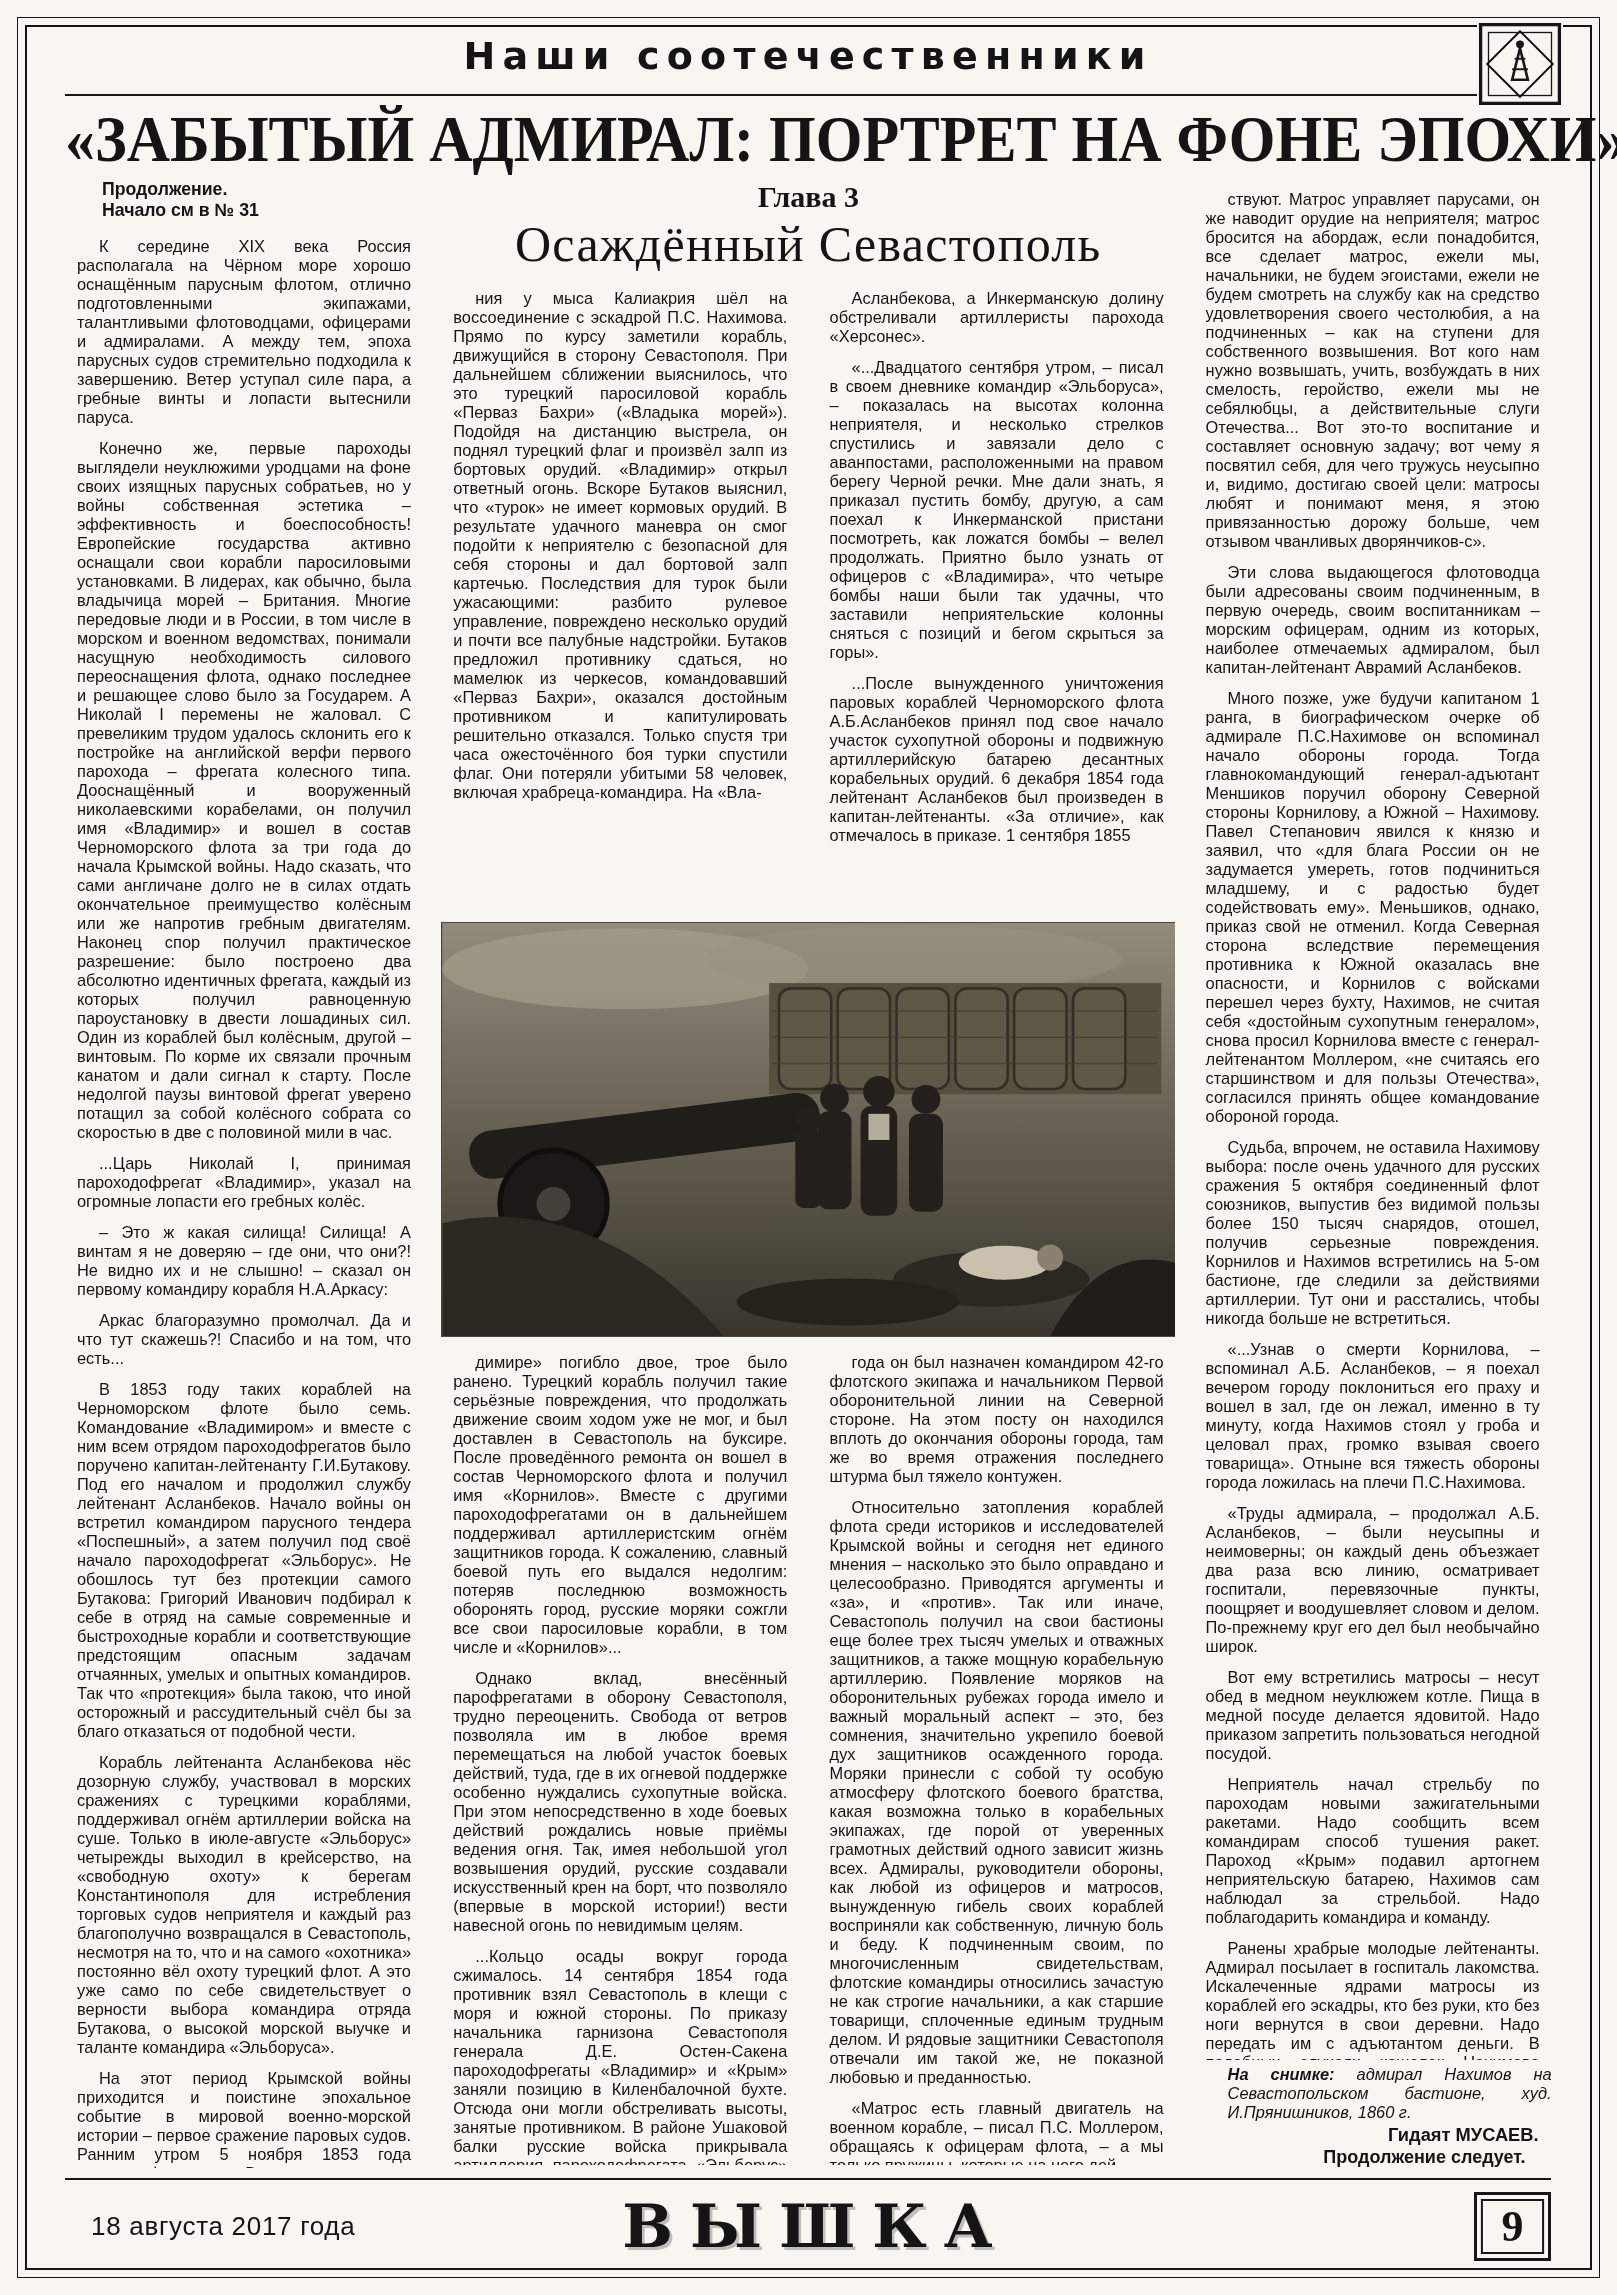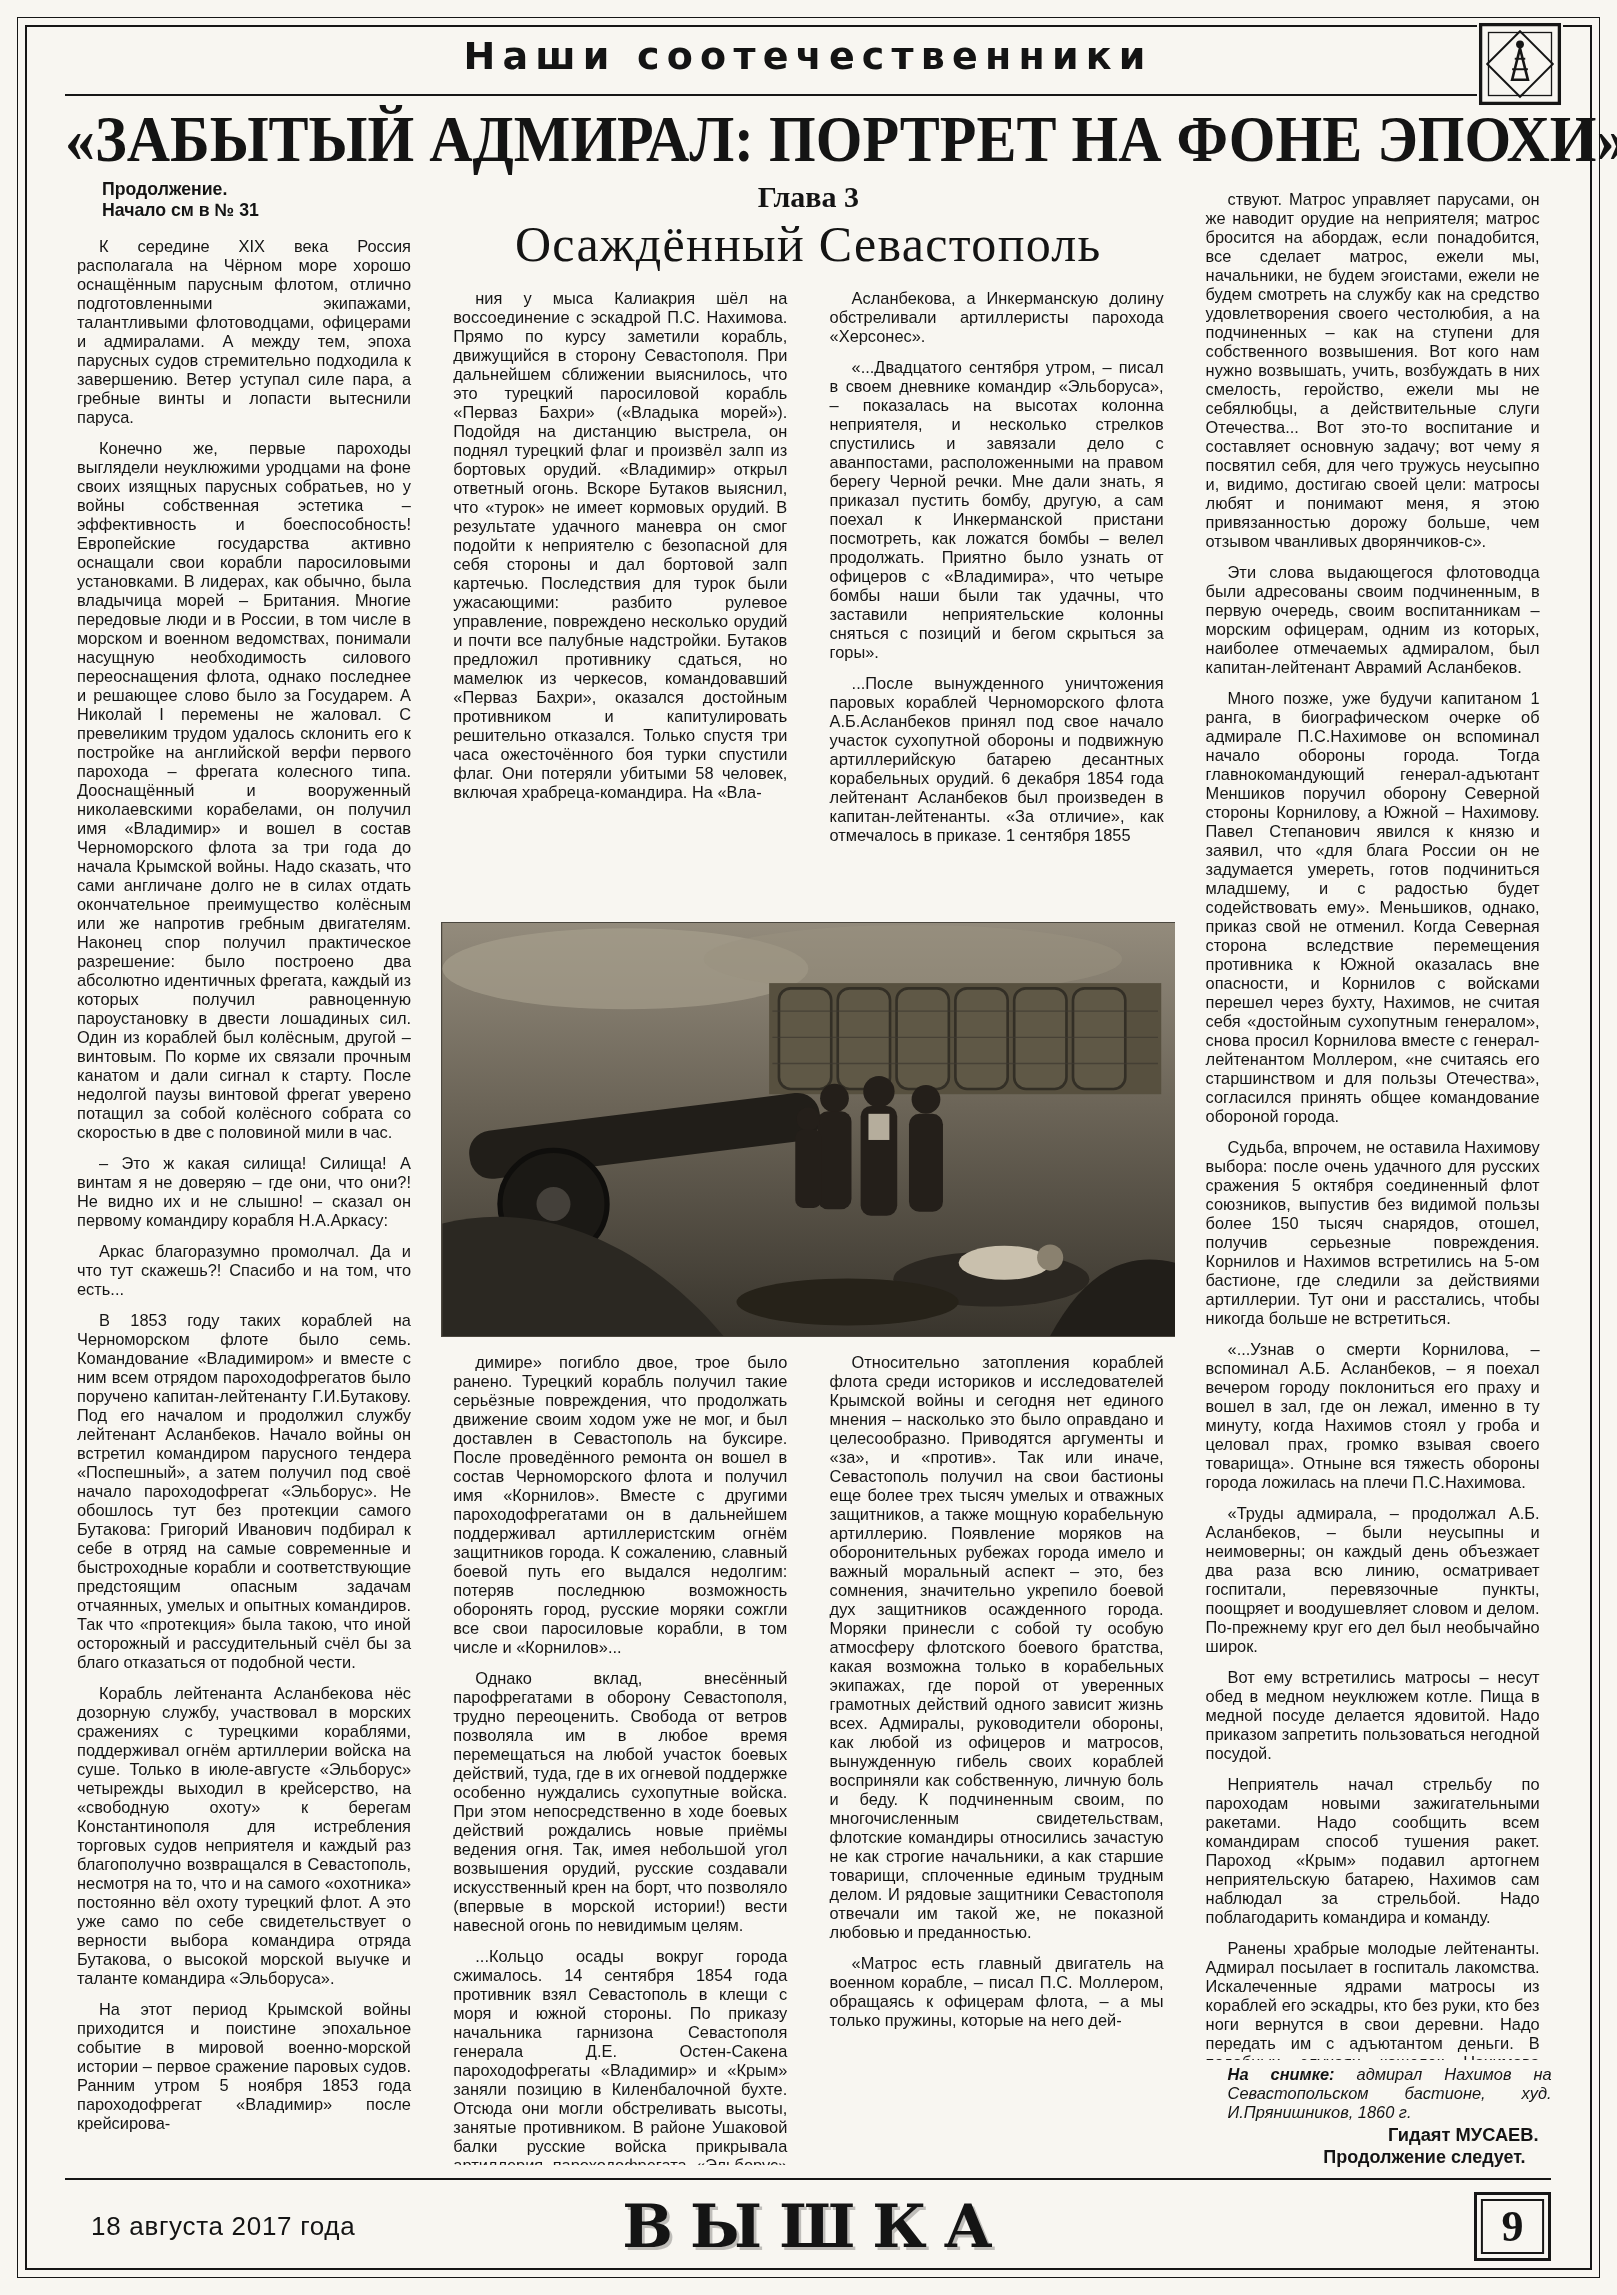--- a/index.html
+++ b/index.html
@@ -117,20 +117,21 @@
     <main class="body-grid">
 
       <section class="col">
         <div class="cont-note">
           <div>Продолжение.</div>
           <div>Начало см в № 31</div>
         </div>
         <div class="paras">
             <p class="para">К середине XIX века Россия располагала на Чёрном море хорошо оснащённым парусным флотом, отлично подготовленными экипажами, талантливыми флотоводцами, офицерами и адмиралами. А между тем, эпоха парусных судов стремительно подходила к завершению. Ветер уступал силе пара, а гребные винты и лопасти вытеснили паруса.</p>
             <p class="para">Конечно же, первые пароходы выглядели неуклюжими уродцами на фоне своих изящных парусных собратьев, но у войны собственная эстетика – эффективность и боеспособность! Европейские государства активно оснащали свои корабли паросиловыми установками. В лидерах, как обычно, была владычица морей – Британия. Многие передовые люди и в России, в том числе в морском и военном ведомствах, понимали насущную необходимость силового переоснащения флота, однако последнее и решающее слово было за Государем. А Николай I перемены не жаловал. С превеликим трудом удалось склонить его к постройке на английской верфи первого парохода – фрегата колесного типа. Дооснащённый и вооруженный николаевскими корабелами, он получил имя «Владимир» и вошел в состав Черноморского флота за три года до начала Крымской войны. Надо сказать, что сами англичане долго не в силах отдать окончательное преимущество колёсным или же напротив гребным двигателям. Наконец спор получил практическое разрешение: было построено два абсолютно идентичных фрегата, каждый из которых получил равноценную пароустановку в двести лошадиных сил. Один из кораблей был колёсным, другой – винтовым. По корме их связали прочным канатом и дали сигнал к старту. После недолгой паузы винтовой фрегат уверено потащил за собой колёсного собрата со скоростью в две с половиной мили в час.</p>
+            <p class="para">...Царь Николай I, принимая пароходофрегат «Владимир», указал на огромные лопасти его гребных колёс.</p>
             <p class="para">– Это ж какая силища! Силища! А винтам я не доверяю – где они, что они?! Не видно их и не слышно! – сказал он первому командиру корабля Н.А.Аркасу:</p>
             <p class="para">Аркас благоразумно промолчал. Да и что тут скажешь?! Спасибо и на том, что есть...</p>
             <p class="para">В 1853 году таких кораблей на Черноморском флоте было семь. Командование «Владимиром» и вместе с ним всем отрядом пароходофрегатов было поручено капитан-лейтенанту Г.И.Бутакову. Под его началом и продолжил службу лейтенант Асланбеков. Начало войны он встретил командиром парусного тендера «Поспешный», а затем получил под своё начало пароходофрегат «Эльборус». Не обошлось тут без протекции самого Бутакова: Григорий Иванович подбирал к себе в отряд на самые современные и быстроходные корабли и соответствующие предстоящим опасным задачам отчаянных, умелых и опытных командиров. Так что «протекция» была такою, что иной осторожный и рассудительный счёл бы за благо отказаться от подобной чести.</p>
             <p class="para">Корабль лейтенанта Асланбекова нёс дозорную службу, участвовал в морских сражениях с турецкими кораблями, поддерживал огнём артиллерии войска на суше. Только в июле-августе «Эльборус» четырежды выходил в крейсерство, на «свободную охоту» к берегам Константинополя для истребления торговых судов неприятеля и каждый раз благополучно возвращался в Севастополь, несмотря на то, что и на самого «охотника» постоянно вёл охоту турецкий флот. А это уже само по себе свидетельствует о верности выбора командира отряда Бутакова, о высокой морской выучке и таланте командира «Эльборуса».</p>
             <p class="para">На этот период Крымской войны приходится и поистине эпохальное событие в мировой военно-морской истории – первое сражение паровых судов. Ранним утром 5 ноября 1853 года пароходофрегат «Владимир» после крейсирова-</p>
           </div>
       </section>
 
       <section class="middle">
         <div class="chapter">
@@ -208,20 +209,21 @@
           </svg>
         </figure>
 
         <div class="mid-row lower">
           <div class="paras">
               <p class="para">димире» погибло двое, трое было ранено. Турецкий корабль получил такие серьёзные повреждения, что продолжать движение своим ходом уже не мог, и был доставлен в Севастополь на буксире. После проведённого ремонта он вошел в состав Черноморского флота и получил имя «Корнилов». Вместе с другими пароходофрегатами он в дальнейшем поддерживал артиллеристским огнём защитников города. К сожалению, славный боевой путь его выдался недолгим: потеряв последнюю возможность оборонять город, русские моряки сожгли все свои паросиловые корабли, в том числе и «Корнилов»...</p>
               <p class="para">Однако вклад, внесённый парофрегатами в оборону Севастополя, трудно переоценить. Свобода от ветров позволяла им в любое время перемещаться на любой участок боевых действий, туда, где в их огневой поддержке особенно нуждались сухопутные войска. При этом непосредственно в ходе боевых действий рождались новые приёмы ведения огня. Так, имея небольшой угол возвышения орудий, русские создавали искусственный крен на борт, что позволяло (впервые в морской истории!) вести навесной огонь по невидимым целям.</p>
               <p class="para">...Кольцо осады вокруг города сжималось. 14 сентября 1854 года противник взял Севастополь в клещи с моря и южной стороны. По приказу начальника гарнизона Севастополя генерала Д.Е. Остен-Сакена пароходофрегаты «Владимир» и «Крым» заняли позицию в Киленбалочной бухте. Отсюда они могли обстреливать высоты, занятые противником. В районе Ушаковой балки русские войска прикрывала артиллерия пароходофрегата «Эльборус» под командованием лейтенанта</p>
             </div>
           <div class="paras">
+              <p class="para">года он был назначен командиром 42-го флотского экипажа и начальником Первой оборонительной линии на Северной стороне. На этом посту он находился вплоть до окончания обороны города, там же во время отражения последнего штурма был тяжело контужен.</p>
               <p class="para">Относительно затопления кораблей флота среди историков и исследователей Крымской войны и сегодня нет единого мнения – насколько это было оправдано и целесообразно. Приводятся аргументы и «за», и «против». Так или иначе, Севастополь получил на свои бастионы еще более трех тысяч умелых и отважных защитников, а также мощную корабельную артиллерию. Появление моряков на оборонительных рубежах города имело и важный моральный аспект – это, без сомнения, значительно укрепило боевой дух защитников осажденного города. Моряки принесли с собой ту особую атмосферу флотского боевого братства, какая возможна только в корабельных экипажах, где порой от уверенных грамотных действий одного зависит жизнь всех. Адмиралы, руководители обороны, как любой из офицеров и матросов, вынужденную гибель своих кораблей восприняли как собственную, личную боль и беду. К подчиненным своим, по многочисленным свидетельствам, флотские командиры относились зачастую не как строгие начальники, а как старшие товарищи, сплоченные единым трудным делом. И рядовые защитники Севастополя отвечали им такой же, не показной любовью и преданностью.</p>
               <p class="para">«Матрос есть главный двигатель на военном корабле, – писал П.С. Моллером, обращаясь к офицерам флота, – а мы только пружины, которые на него дей-</p>
             </div>
         </div>
       </section>
 
       <section class="col">
         <div class="col4-inner">
           <div class="paras col4-paras">
               <p class="para">ствуют. Матрос управляет парусами, он же наводит орудие на неприятеля; матрос бросится на абордаж, если понадобится, все сделает матрос, ежели мы, начальники, не будем эгоистами, ежели не будем смотреть на службу как на средство удовлетворения своего честолюбия, а на подчиненных – как на ступени для собственного возвышения. Вот кого нам нужно возвышать, учить, возбуждать в них смелость, геройство, ежели мы не себялюбцы, а действительные слуги Отечества... Вот это-то воспитание и составляет основную задачу; вот чему я посвятил себя, для чего тружусь неусыпно и, видимо, достигаю своей цели: матросы любят и понимают меня, я этою привязанностью дорожу больше, чем отзывом чванливых дворянчиков-с».</p>

